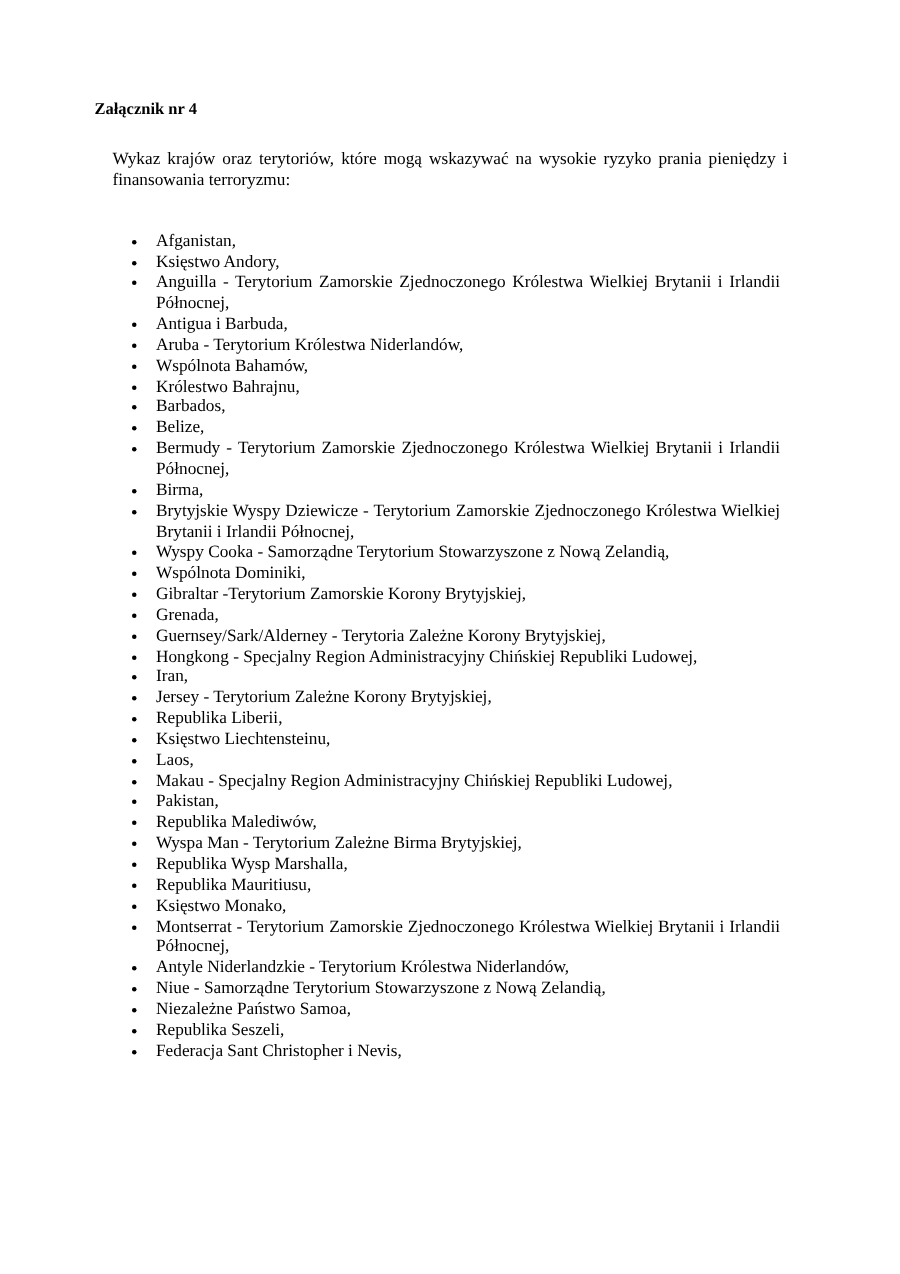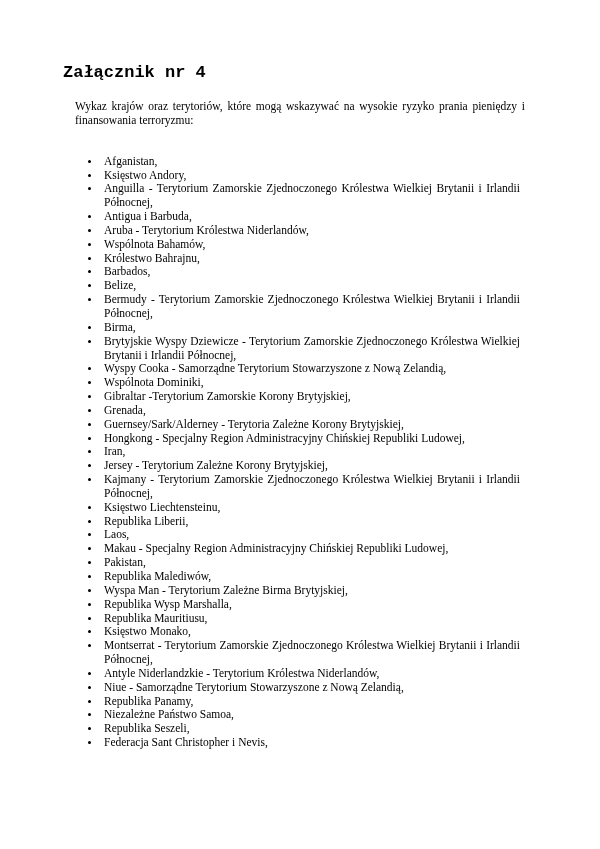--- a/index.html
+++ b/index.html
@@ -15,24 +15,23 @@
     background: #ffffff;
     padding: 66px 63px 0 63px;
     font-family: "Liberation Serif", serif;
     font-size: 11.5px;
     line-height: 13.85px;
     color: #000000;
     overflow: hidden;
   }
   .doc-title {
     margin: 0 0 20px 0;
-    font-size: 17px;
+    font-size: 11px;
     font-weight: bold;
     line-height: 14px;
-    font-family: Liberation Mono, monospace;
   }
   .intro {
     margin: 12px;
     text-align: justify;
   }
   ul.country-list {
     list-style: none;
     margin: 27px 17px 0 0;
     padding: 0 0 0 41px;
   }
@@ -155,37 +154,33 @@
   <li>
     <span class="bullet-dot"></span>
     <span>Iran,</span>
   </li>
 
   <li>
     <span class="bullet-dot"></span>
     <span>Jersey - Terytorium Zależne Korony Brytyjskiej,</span>
   </li>
 
-  <li>
-    <span class="bullet-dot"></span>
-    <span>Kajmany - Terytorium Zamorskie Zjednoczonego Królestwa Wielkiej Brytanii i Irlandii Północnej,</span>
+
+  <li>
+    <span class="bullet-dot"></span>
+    <span>Republika Liberii,</span>
   </li>
 
   <li>
     <span class="bullet-dot"></span>
     <span>Księstwo Liechtensteinu,</span>
   </li>
 
   <li>
     <span class="bullet-dot"></span>
-    <span>Republika Liberii,</span>
-  </li>
-
-  <li>
-    <span class="bullet-dot"></span>
     <span>Laos,</span>
   </li>
 
   <li>
     <span class="bullet-dot"></span>
     <span>Makau - Specjalny Region Administracyjny Chińskiej Republiki Ludowej,</span>
   </li>
 
   <li>
     <span class="bullet-dot"></span>
@@ -226,24 +221,20 @@
   <li>
     <span class="bullet-dot"></span>
     <span>Antyle Niderlandzkie - Terytorium Królestwa Niderlandów,</span>
   </li>
 
   <li>
     <span class="bullet-dot"></span>
     <span>Niue - Samorządne Terytorium Stowarzyszone z Nową Zelandią,</span>
   </li>
 
-  <li>
-    <span class="bullet-dot"></span>
-    <span>Republika Panamy,</span>
-  </li>
 
   <li>
     <span class="bullet-dot"></span>
     <span>Niezależne Państwo Samoa,</span>
   </li>
 
   <li>
     <span class="bullet-dot"></span>
     <span>Republika Seszeli,</span>
   </li>

